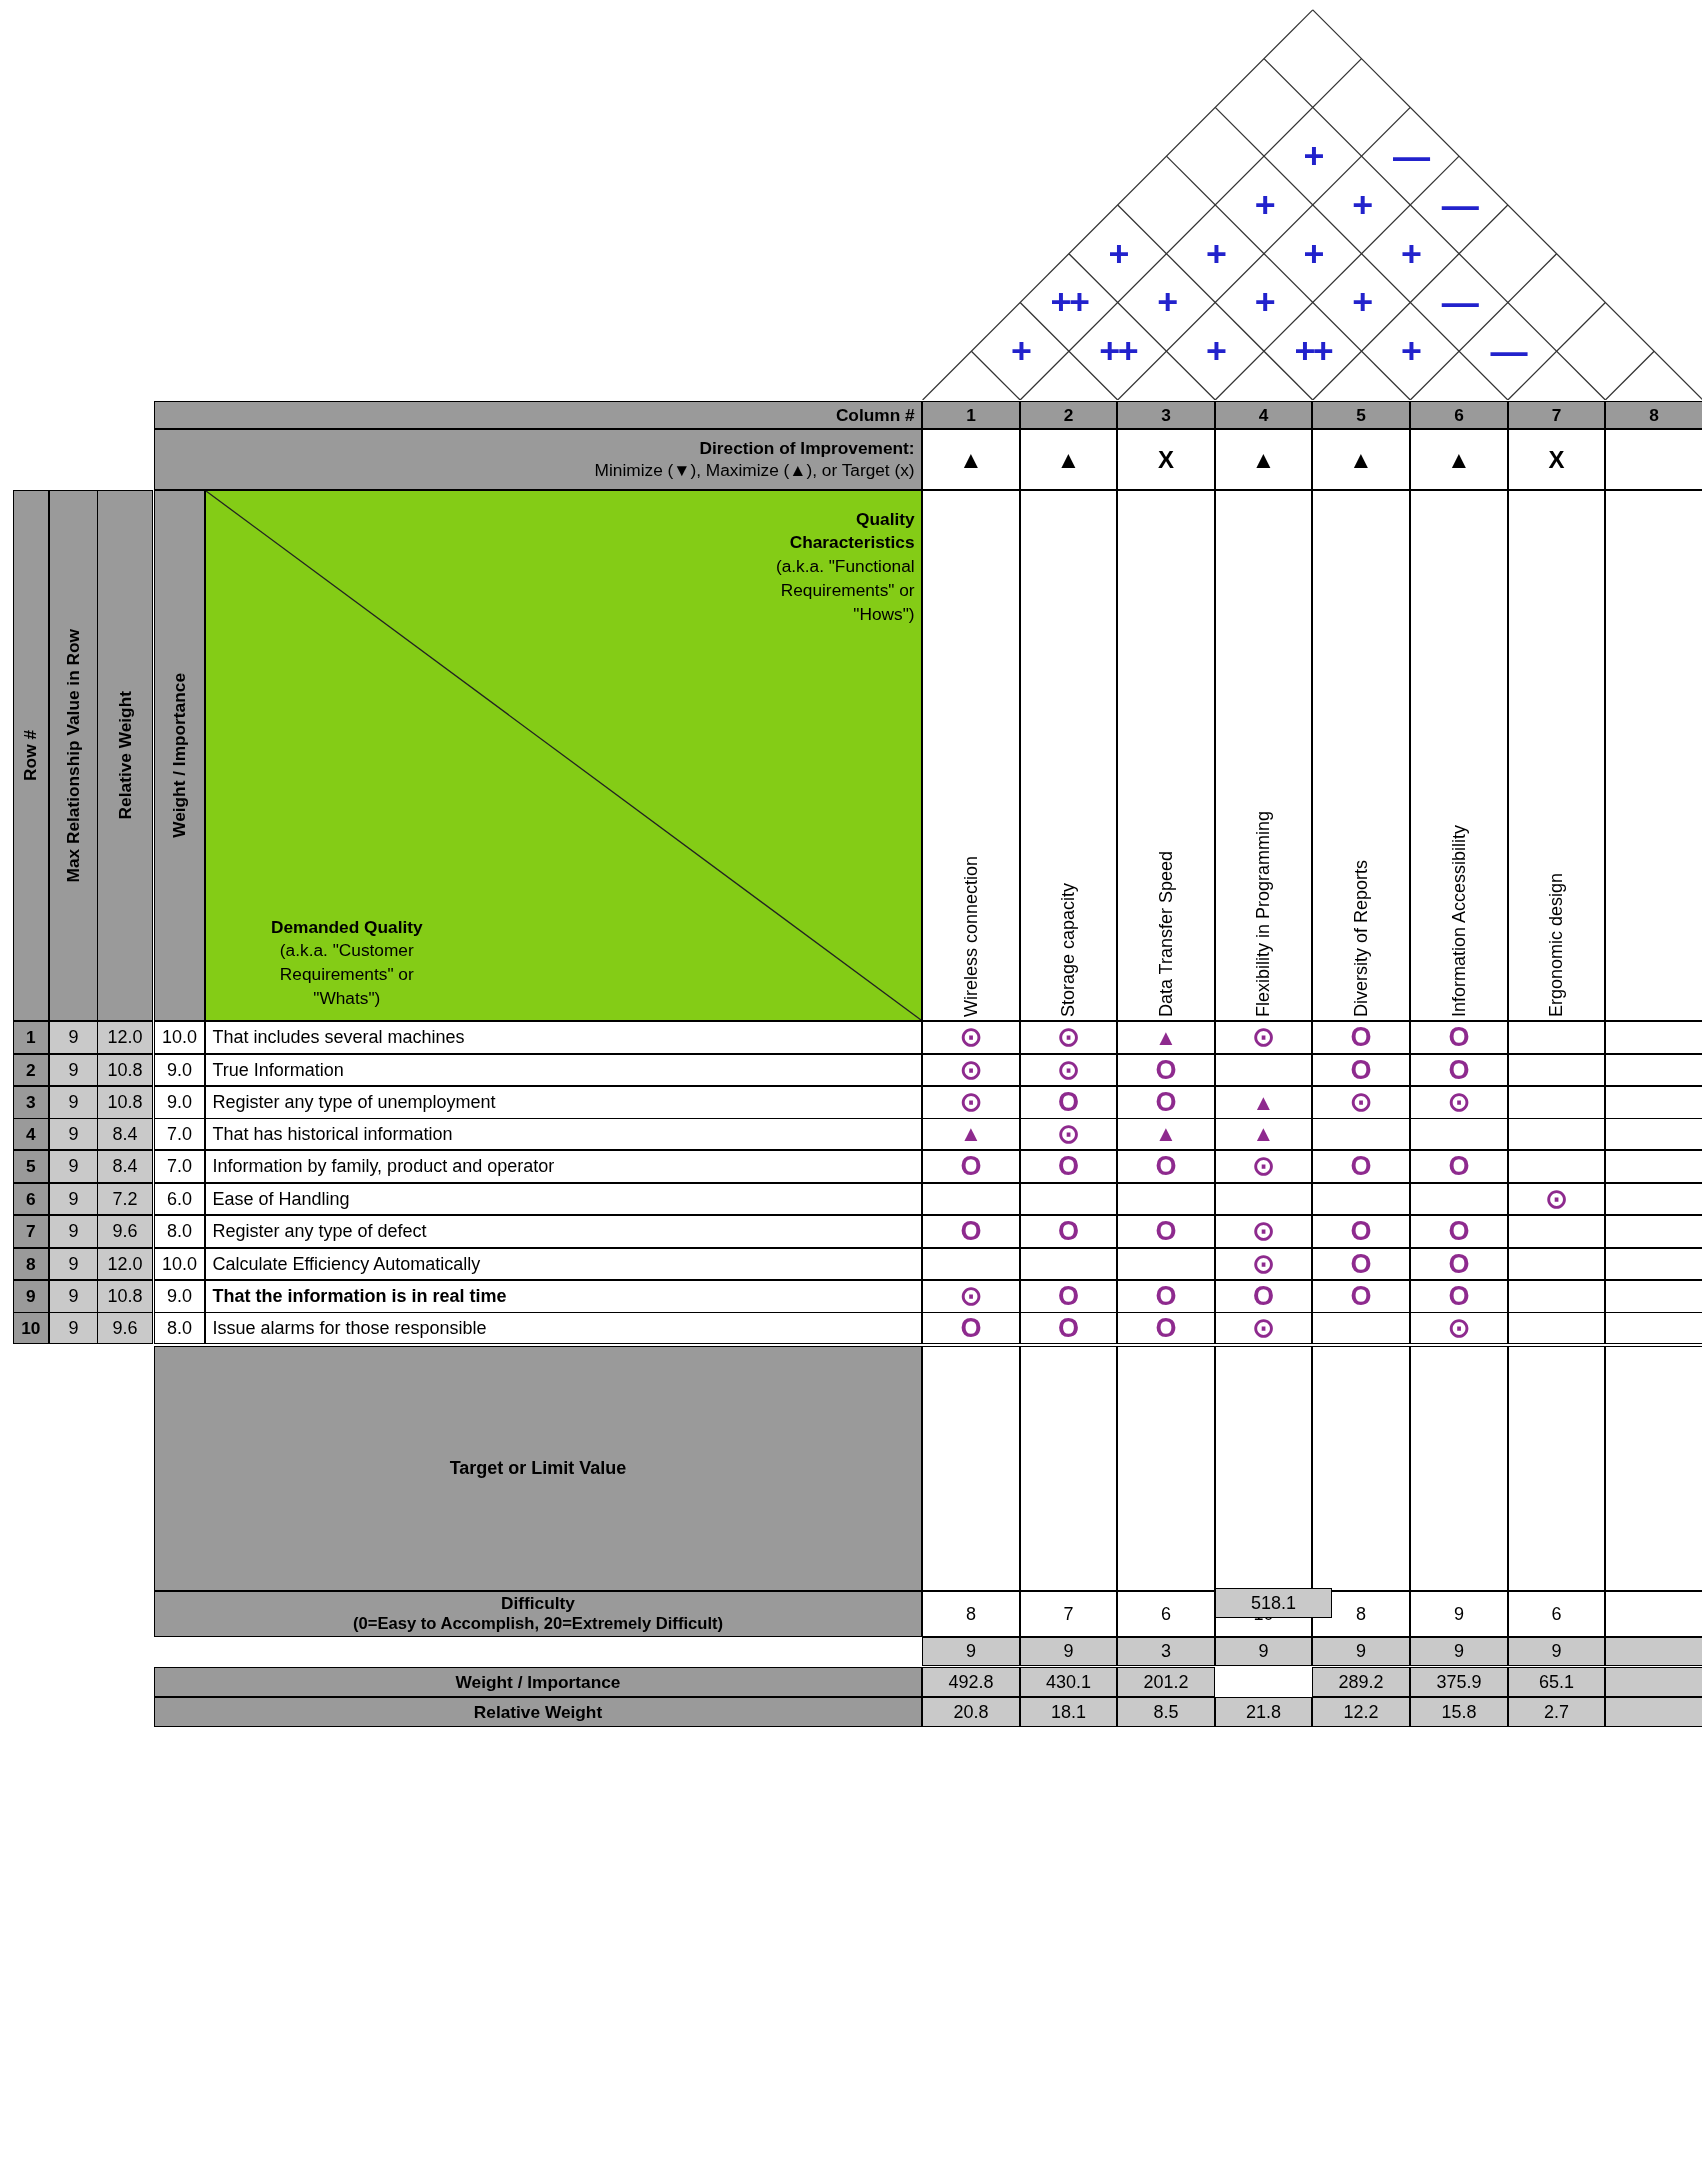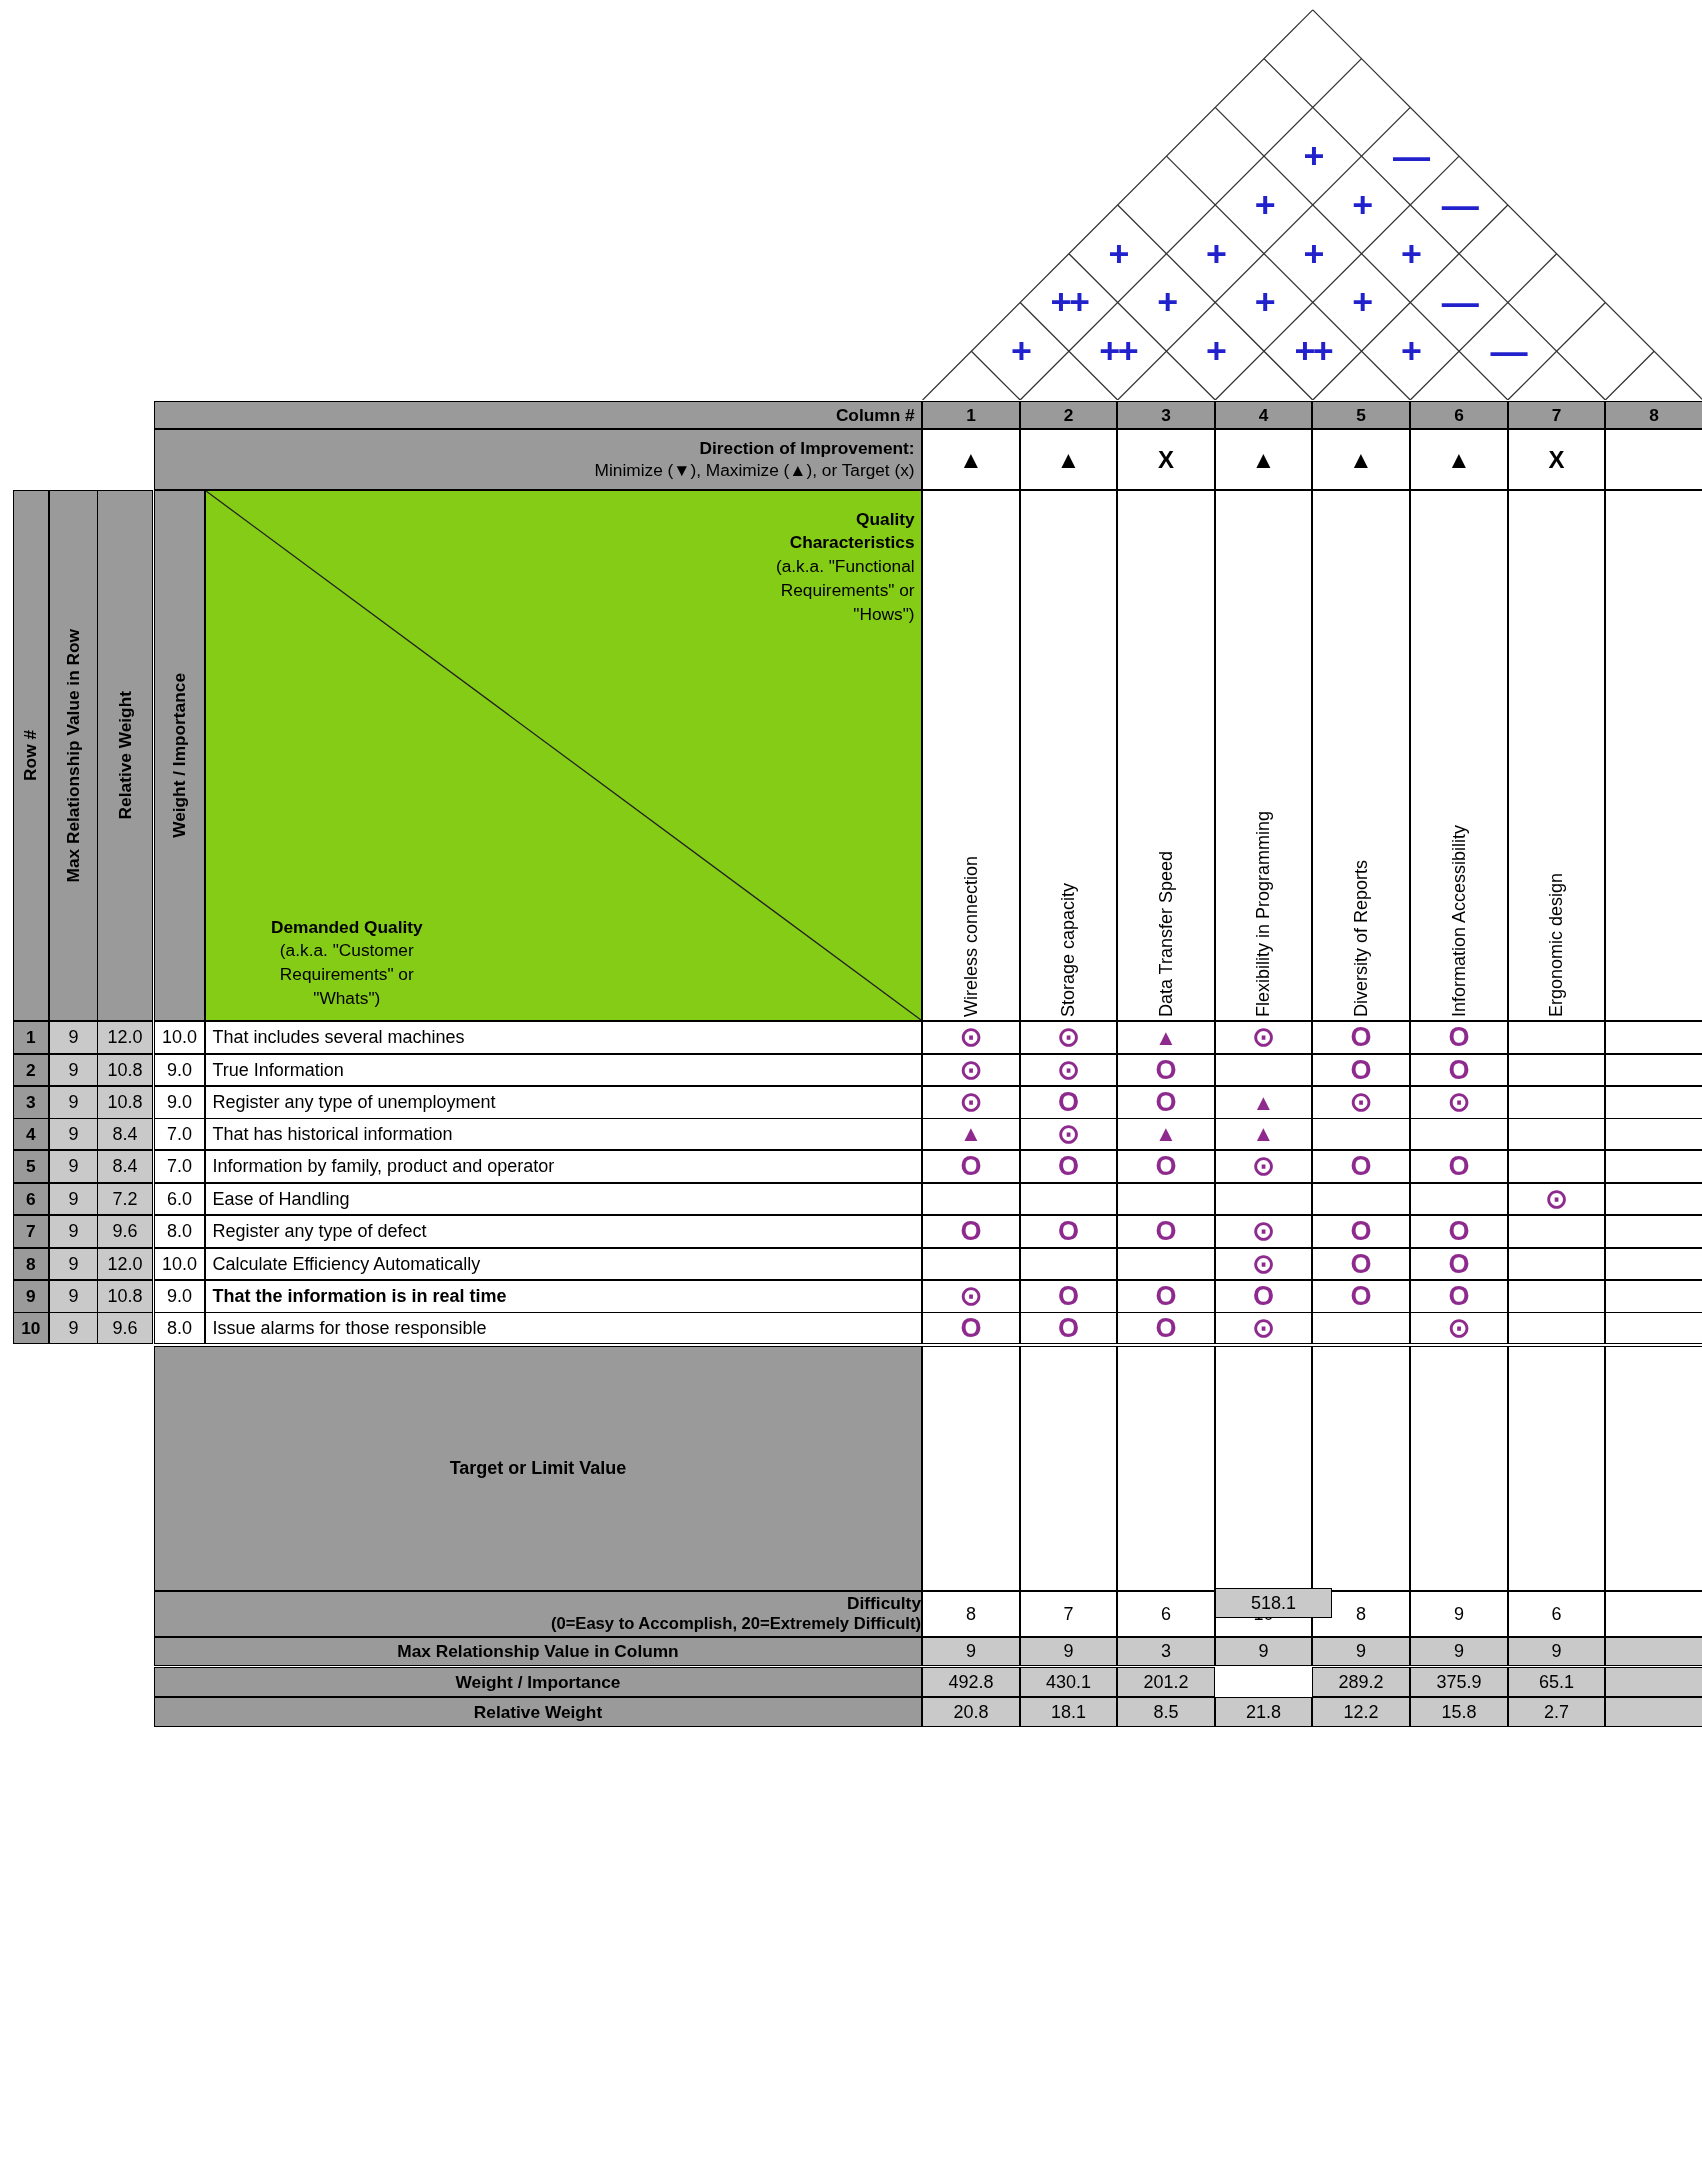--- a/index.html
+++ b/index.html
@@ -420,34 +420,33 @@
     <div class="cell hdr tc f28 bold" style="left: 154px; top: 1346px; width: 768px; height: 245px;">Target or Limit Value</div>
     <div class="cell white tc f28" style="left: 922px; top: 1346px; width: 98px; height: 245px;"></div>
     <div class="cell white tc f28" style="left: 1020px; top: 1346px; width: 97px; height: 245px;"></div>
     <div class="cell white tc f28" style="left: 1117px; top: 1346px; width: 98px; height: 245px;"></div>
     <div class="cell white tc f28" style="left: 1215px; top: 1346px; width: 97px; height: 245px;"></div>
     <div class="cell white tc f28" style="left: 1312px; top: 1346px; width: 98px; height: 245px;"></div>
     <div class="cell white tc f28" style="left: 1410px; top: 1346px; width: 98px; height: 245px;"></div>
     <div class="cell white tc f28" style="left: 1508px; top: 1346px; width: 97px; height: 245px;"></div>
     <div class="cell white tc f28" style="left: 1605px; top: 1346px; width: 98px; height: 245px;"></div>
     <div class="cell hdr" style="left: 154px; top: 1591px; width: 768px; height: 46px;">
-      <div style="width:100%;text-align:right;line-height:1.25">
+      <div style="width:100%;text-align:center;line-height:1.25">
                 <div class="f27 bold">Difficulty</div>
                 <div class="f26">(0=Easy to Accomplish, 20=Extremely Difficult)</div>
       </div>
     </div>
     <div class="cell white tc f28" style="left: 922px; top: 1591px; width: 98px; height: 46px;">8</div>
     <div class="cell white tc f28" style="left: 1020px; top: 1591px; width: 97px; height: 46px;">7</div>
     <div class="cell white tc f28" style="left: 1117px; top: 1591px; width: 98px; height: 46px;">6</div>
     <div class="cell white tc f28" style="left: 1215px; top: 1591px; width: 97px; height: 46px;">10</div>
     <div class="cell white tc f28" style="left: 1312px; top: 1591px; width: 98px; height: 46px;">8</div>
     <div class="cell white tc f28" style="left: 1410px; top: 1591px; width: 98px; height: 46px;">9</div>
     <div class="cell white tc f28" style="left: 1508px; top: 1591px; width: 97px; height: 46px;">6</div>
     <div class="cell white tc f28" style="left: 1605px; top: 1591px; width: 98px; height: 46px;"></div>
-    <div class="cell hdr tc f27 bold" style="left: 154px; top: 1637px; width: 768px; height: 29px;">Max Relationship Value in Column</div>
     <div class="cell hdr-lite tc f28" style="left: 922px; top: 1637px; width: 98px; height: 29px;">9</div>
     <div class="cell hdr-lite tc f28" style="left: 1020px; top: 1637px; width: 97px; height: 29px;">9</div>
     <div class="cell hdr-lite tc f28" style="left: 1117px; top: 1637px; width: 98px; height: 29px;">3</div>
     <div class="cell hdr-lite tc f28" style="left: 1215px; top: 1637px; width: 97px; height: 29px;">9</div>
     <div class="cell hdr-lite tc f28" style="left: 1312px; top: 1637px; width: 98px; height: 29px;">9</div>
     <div class="cell hdr-lite tc f28" style="left: 1410px; top: 1637px; width: 98px; height: 29px;">9</div>
     <div class="cell hdr-lite tc f28" style="left: 1508px; top: 1637px; width: 97px; height: 29px;">9</div>
     <div class="cell hdr-lite tc f28" style="left: 1605px; top: 1637px; width: 98px; height: 29px;"></div>
     <div class="cell hdr tc f27 bold" style="left: 154px; top: 1667px; width: 768px; height: 30px;">Weight / Importance</div>
     <div class="cell hdr-lite tc f28" style="left: 922px; top: 1667px; width: 98px; height: 30px;">492.8</div>

